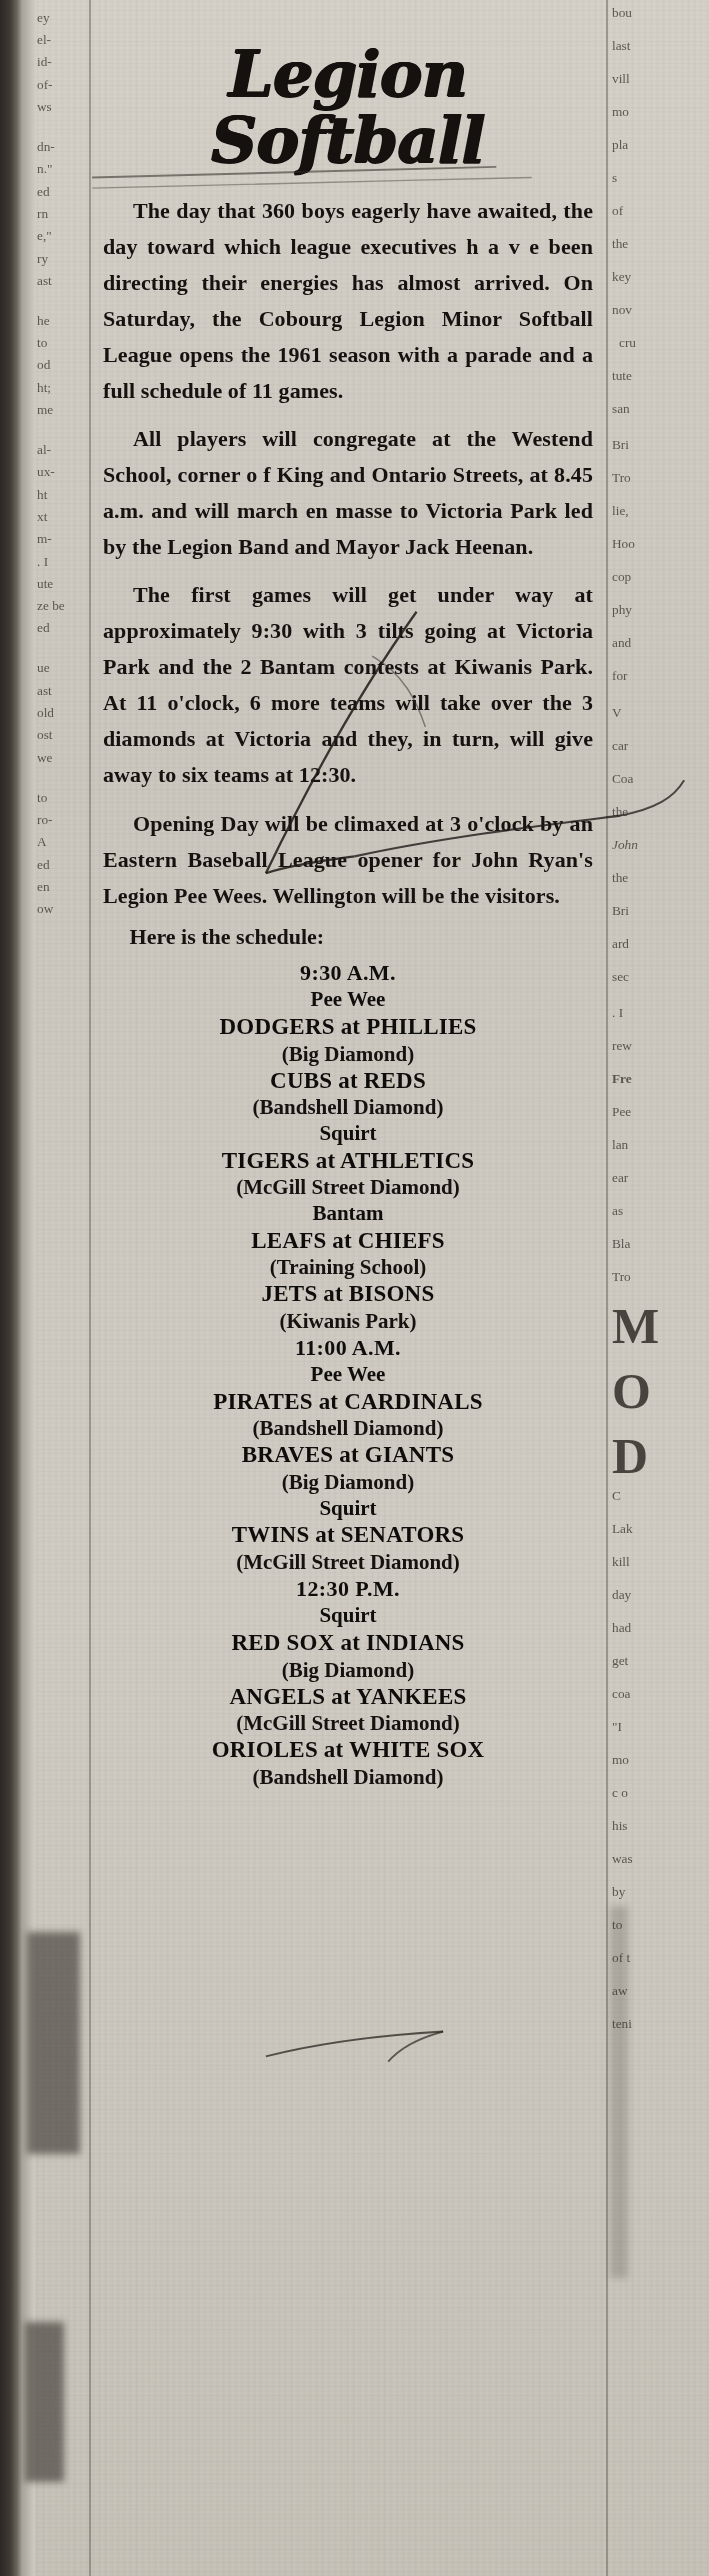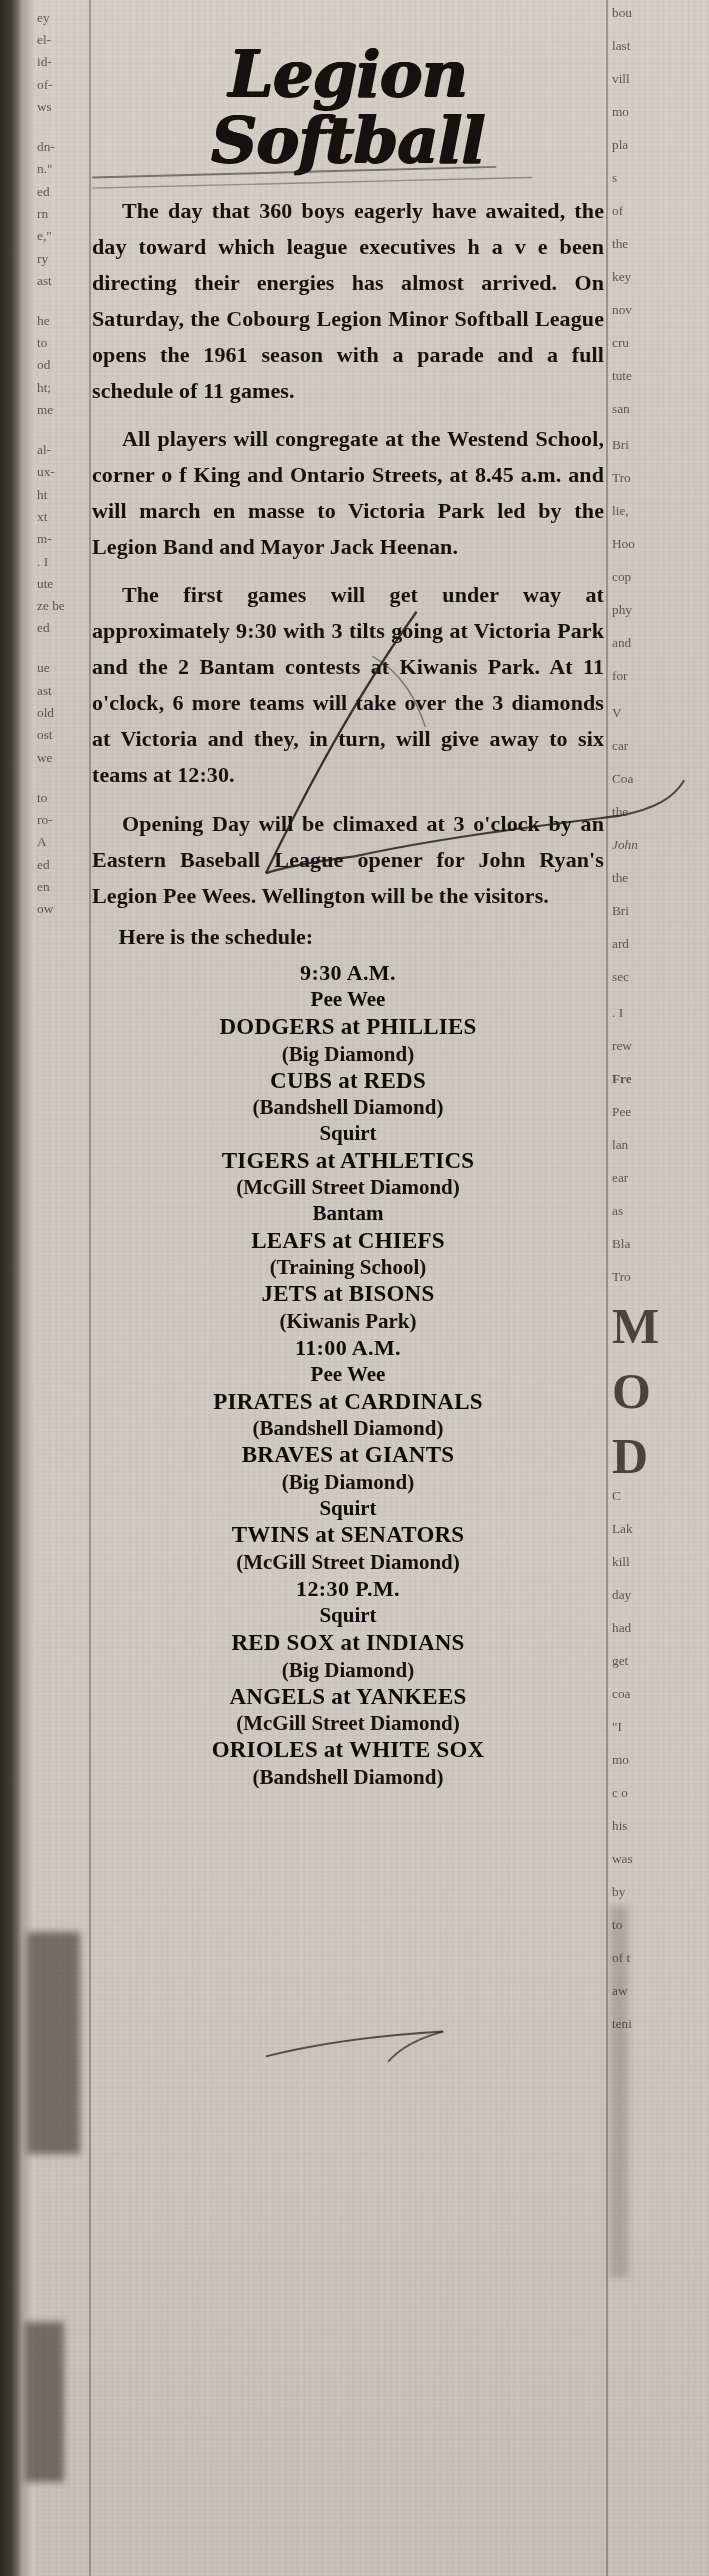--- a/index.html
+++ b/index.html
@@ -94,21 +94,21 @@
     margin: 14px 0 5.3px 0;
   }
 
   
   #article {
     position: absolute;
     left: 92px;
     top: 0;
     width: 512px;
     height: 2576px;
-    padding: 0 0;
+    padding: 0 11px;
     box-sizing: border-box;
   }
 
   
   #headline {
     margin: 41px 0 0 0;
     text-align: center;
     font-family: "DejaVu Serif", serif;
     font-weight: bold;
     font-style: italic;
@@ -265,21 +265,21 @@
         <p style="margin: 0px 0px 16px;">bou</p>
         <p style="margin: 0px 0px 16px;">last</p>
         <p style="margin: 0px 0px 16px;">vill</p>
         <p style="margin: 0px 0px 16px;">mo</p>
         <p style="margin: 0px 0px 16px;">pla</p>
         <p style="margin: 0px 0px 16px;">s</p>
         <p style="margin: 0px 0px 16px;">of</p>
         <p style="margin: 0px 0px 16px;">the</p>
         <p style="margin: 0px 0px 16px;">key</p>
         <p style="margin: 0px 0px 16px;">nov</p>
-        <p style="margin: 0px 0px 16px;">cru</p>
+        <p style="margin: 0px 7px 16px;">cru</p>
         <p style="margin: 0px 0px 16px;">tute</p>
         <p style="margin: 0px 0px 16px;">san</p>
         <p style="margin: 19.5px 0px;"></p>
         <p style="margin: 0px 0px 16px;">Bri</p>
         <p style="margin: 0px 0px 16px;">Tro</p>
         <p style="margin: 0px 0px 16px;">lie,</p>
         <p style="margin: 0px 0px 16px;">Hoo</p>
         <p style="margin: 0px 0px 16px;">cop</p>
         <p style="margin: 0px 0px 16px;">phy</p>
         <p style="margin: 0px 0px 16px;">and</p>

